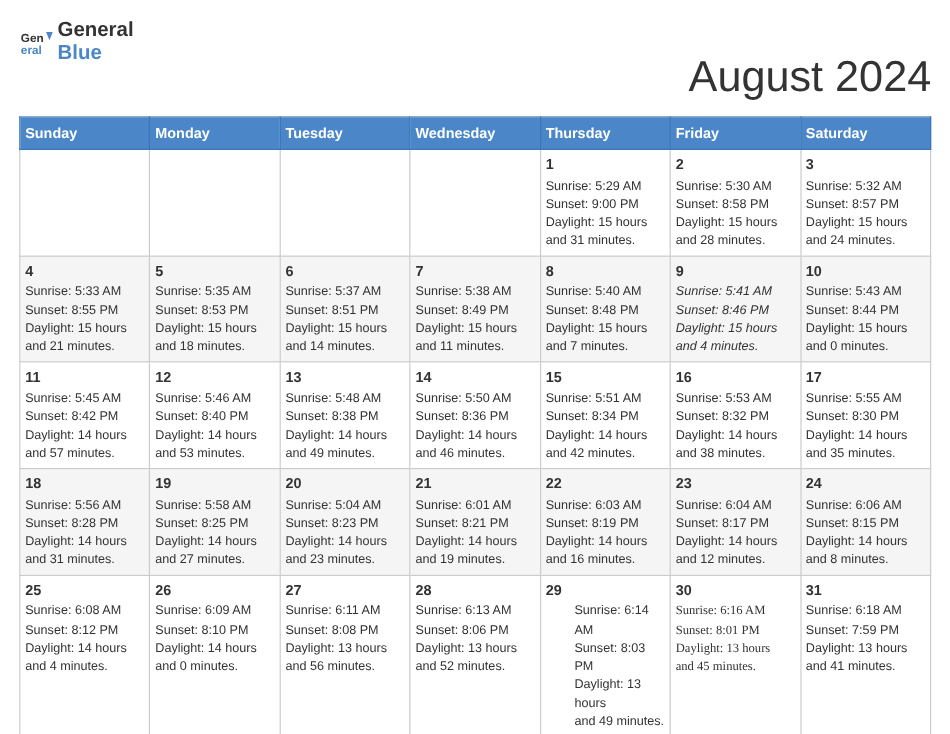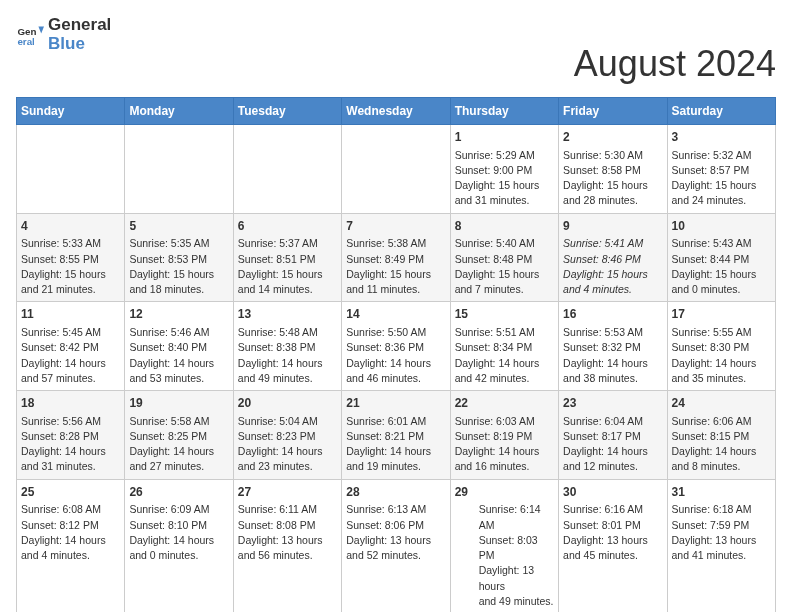--- a/index.html
+++ b/index.html
@@ -331,21 +331,21 @@
         </td>
         <td>
           <span class="day-num">29</span>
           <div class="day-info" style="white-space: pre-line; margin-left: 24px;">Sunrise: 6:14 AM
 Sunset: 8:03 PM
 Daylight: 13 hours
 and 49 minutes.</div>
         </td>
         <td>
           <span class="day-num">30</span>
-          <div class="day-info" style="white-space: pre-line;">Sunrise: 6:16 AM
+          <div class="day-info" style="white-space: pre-line; font-family: Liberation Serif, serif;">Sunrise: 6:16 AM
 Sunset: 8:01 PM
 Daylight: 13 hours
 and 45 minutes.</div>
         </td>
         <td>
           <span class="day-num">31</span>
           <div class="day-info" style="white-space: pre-line;">Sunrise: 6:18 AM
 Sunset: 7:59 PM
 Daylight: 13 hours
 and 41 minutes.</div>

